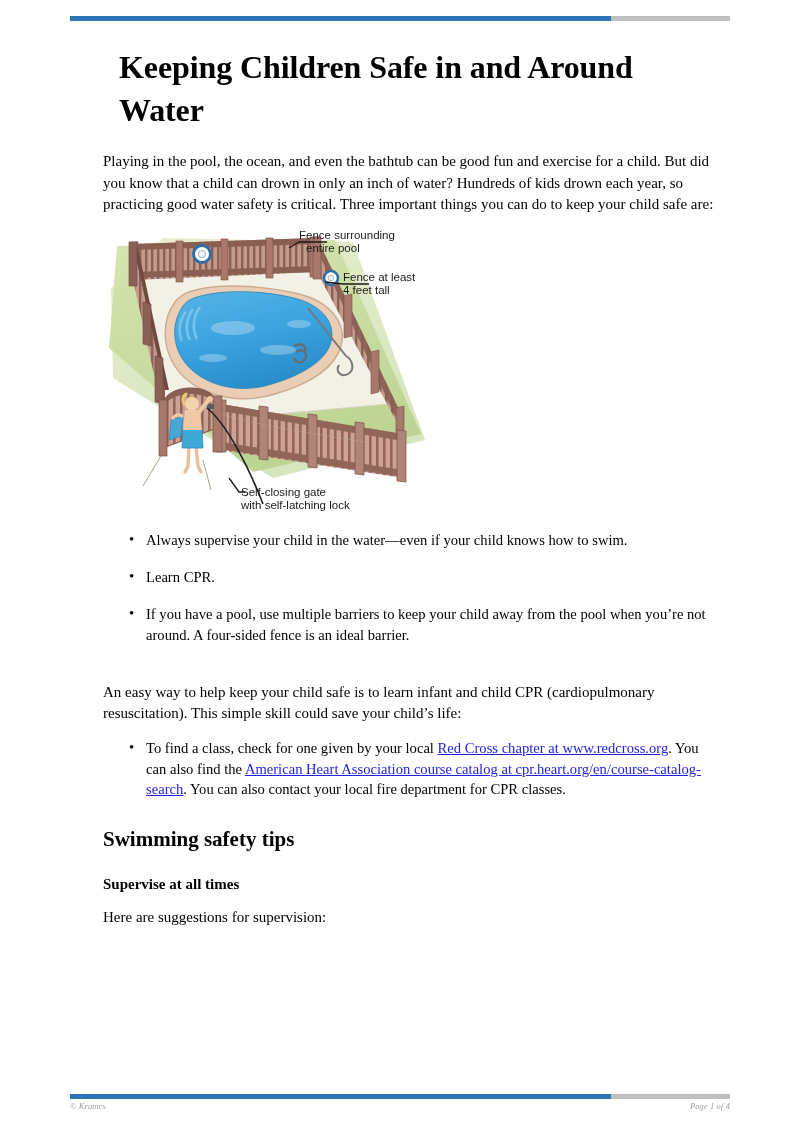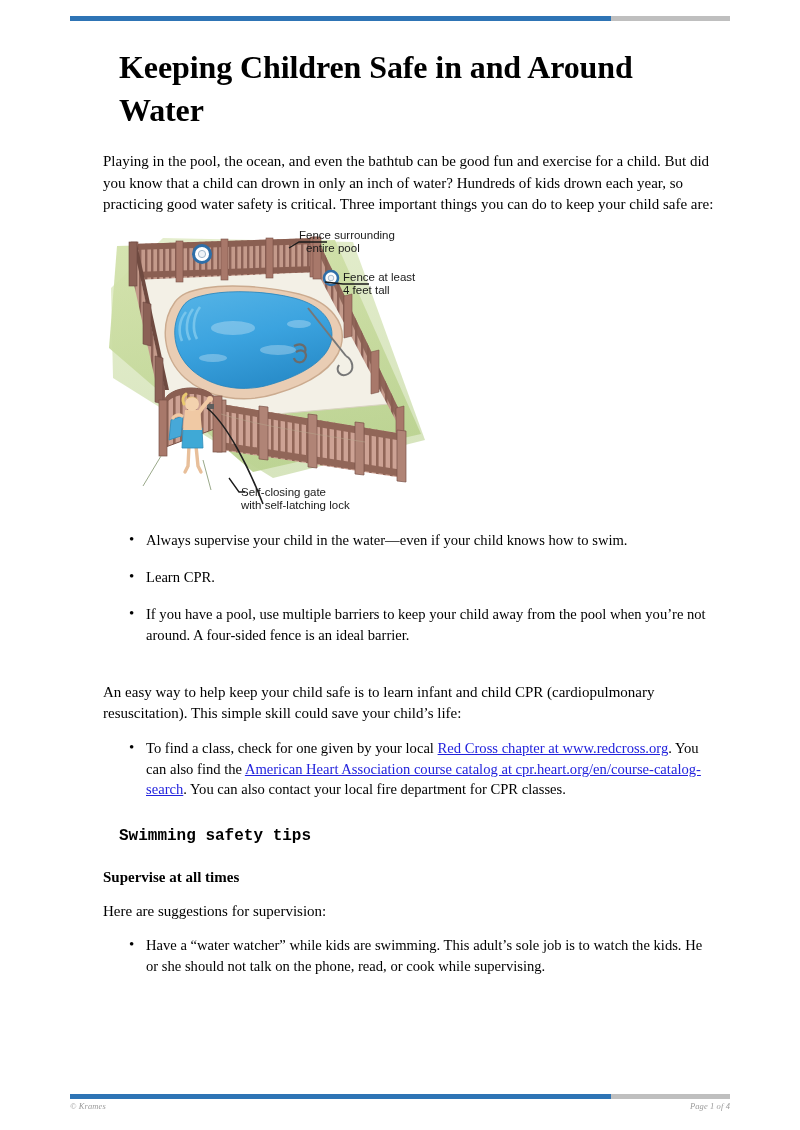--- a/index.html
+++ b/index.html
@@ -68,25 +68,24 @@
 
   h1.doc-title {
     font-size: 32px;
     font-weight: bold;
     line-height: 1.33;
     margin: 0 0 20px 16px;
     letter-spacing: -0.1px;
   }
 
   h2.section-title {
-    font-size: 16px;
+    font-size: 21px;
     font-weight: bold;
-    margin: 26px 0 14px 16px;
+    margin: 26px 0 14px 0;
     line-height: 1.25;
-    font-family: Liberation Mono, monospace;
   }
 
   h3.sub-title {
     font-size: 15px;
     font-weight: bold;
     margin: 22px 0 13px 0;
     line-height: 1.3;
   }
 
   p.para {
@@ -335,21 +334,20 @@
       <li><span>To find a class, check for one given by your local </span><a class="doclink" href="#">Red Cross chapter at www.redcross.org</a><span>. You can also find the </span><a class="doclink" href="#">American Heart Association course catalog at cpr.heart.org/en/course-catalog-search</a><span>. You can also contact your local fire department for CPR classes.</span></li>
     </ul>
 
     <h2 class="section-title">Swimming safety tips</h2>
 
     <h3 class="sub-title">Supervise at all times</h3>
 
     <p class="para">Here are suggestions for supervision:</p>
 
     <ul class="bullets">
-      <li>Have a “water watcher” while kids are swimming. This adult’s sole job is to watch the kids. He or she should not talk on the phone, read, or cook while supervising.</li>
     </ul>
 
   </div>
 
   <div class="rule rule-bottom">
     <div class="seg-blue" style="width:82%"></div>
     <div class="seg-gray"></div>
   </div>
 
   <div class="footer">

